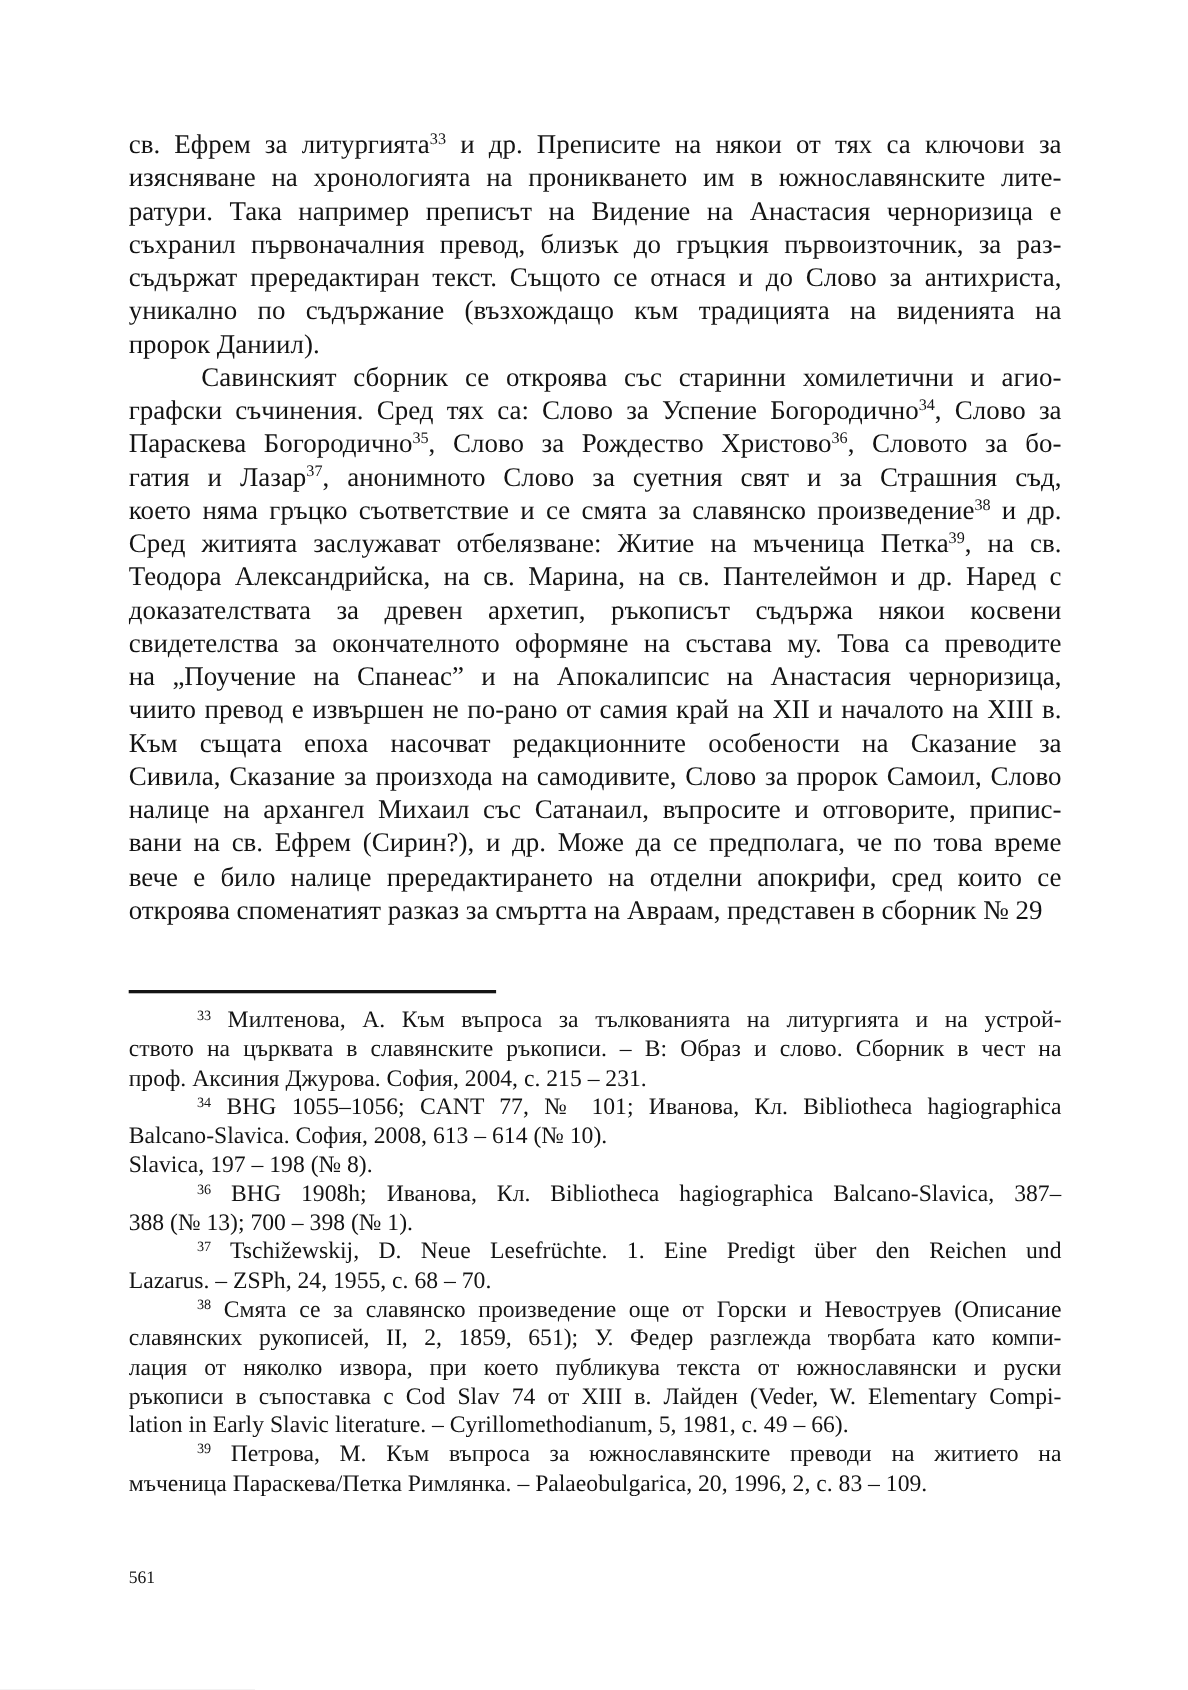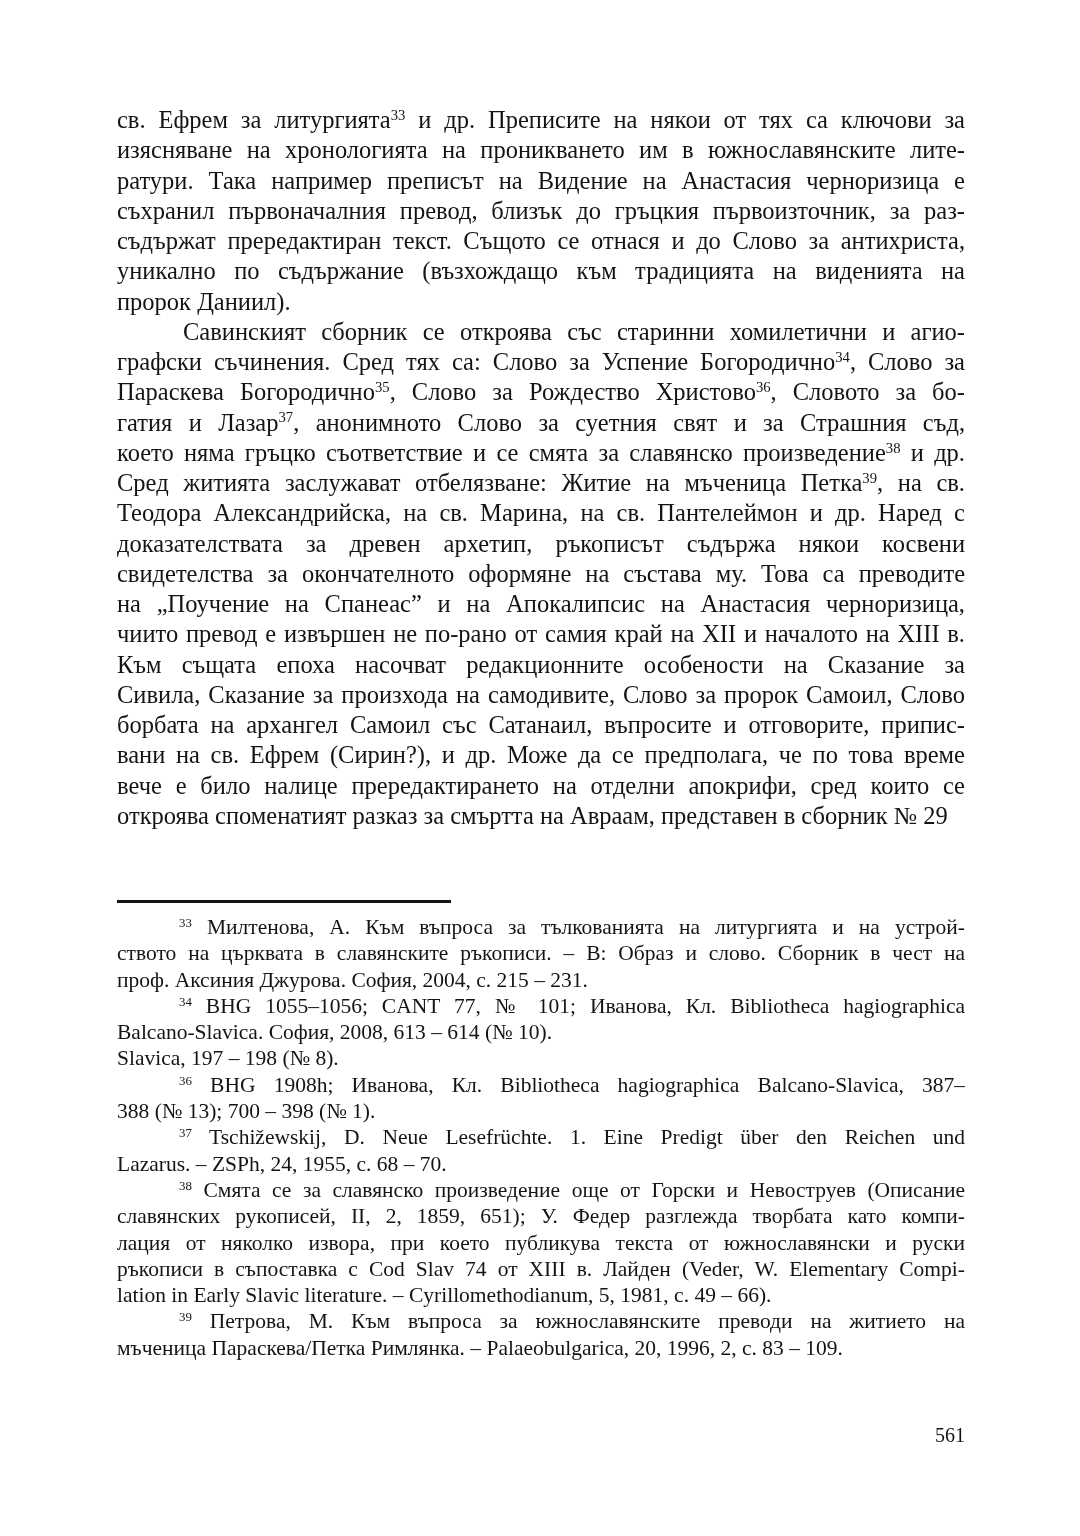--- a/index.html
+++ b/index.html
@@ -9,21 +9,21 @@
     height: 1536px;
     margin: 0 auto;
     background: #ffffff;
     font-family: "Liberation Serif", "DejaVu Serif", serif;
     color: #141414;
     overflow: hidden;
   }
   .body-text {
     position: absolute;
     left: 117px;
-    top: 105px;
+    top: 117px;
     width: 848px;
   }
   .body-text .line {
     font-size: 24.5px;
     line-height: 30.25px;
     height: 30.25px;
     overflow: hidden;
     text-align: justify;
     text-align-last: justify;
     text-justify: inter-word;
@@ -61,22 +61,22 @@
     top: 900px;
     width: 334px;
     height: 3px;
     background: #141414;
   }
   .page-number {
     position: absolute;
     left: 117px;
     top: 1421px;
     width: 848px;
-    text-align: right;
-    font-size: 20px;
+    text-align: left;
+    font-size: 16px;
     line-height: 28px;
   }
 </style>
 </head>
 <body>
 
 <div class="page">
   <div class="body-text" id="body-text">
       <div>
         <div class="line"><span class="seg-n">св. Ефрем за литургията</span><span class="seg-sup">33</span><span class="seg-n"> и др. Преписите на някои от тях са ключови за</span></div>
@@ -94,21 +94,21 @@
         <div class="line"><span class="seg-i">гатия и Лазар</span><span class="seg-sup">37</span><span class="seg-n">, анонимното </span><span class="seg-i">Слово за суетния свят и за Страшния съд</span><span class="seg-n">,</span></div>
         <div class="line"><span class="seg-n">което няма гръцко съответствие и се смята за славянско произведение</span><span class="seg-sup">38</span><span class="seg-n"> и др.</span></div>
         <div class="line"><span class="seg-n">Сред житията заслужават отбелязване: Житие на мъченица Петка</span><span class="seg-sup">39</span><span class="seg-n">, на св.</span></div>
         <div class="line"><span class="seg-n">Теодора Александрийска, на св. Марина, на св. Пантелеймон и др. Наред с</span></div>
         <div class="line"><span class="seg-n">доказателствата за древен архетип, ръкописът съдържа някои косвени</span></div>
         <div class="line"><span class="seg-n">свидетелства за окончателното оформяне на състава му. Това са преводите</span></div>
         <div class="line"><span class="seg-n">на „Поучение на Спанеас” и на Апокалипсис на Анастасия черноризица,</span></div>
         <div class="line"><span class="seg-n">чиито превод е извършен не по-рано от самия край на XII и началото на XIII в.</span></div>
         <div class="line"><span class="seg-n">Към същата епоха насочват редакционните особености на </span><span class="seg-i">Сказание за</span></div>
         <div class="line"><span class="seg-i">Сивила, Сказание за произхода на самодивите, Слово за пророк Самоил, Слово за</span></div>
-        <div class="line"><span class="seg-i">борбата на архангел Самоил със Сатанаил</span><span class="seg-n">, въпросите и отговорите, припис-</span></div>
+        <div class="line"><span class="seg-i">налице на архангел Михаил със Сатанаил</span><span class="seg-n">, въпросите и отговорите, припис-</span></div>
         <div class="line"><span class="seg-n">вани на св. Ефрем (Сирин?), и др. Може да се предполага, че по това време</span></div>
         <div class="line"><span class="seg-n">вече е било налице прередактирането на отделни апокрифи, сред които се</span></div>
         <div class="line last"><span class="seg-n">откроява споменатият разказ за смъртта на Авраам, представен в сборник № 29</span></div>
       </div>
     </div>
   <div class="fn-rule"></div>
   <div class="footnotes" id="footnotes">
       <div>
         <div class="line indent"><span class="seg-sup">33</span><span class="seg-n"> </span><span class="seg-b">Милтенова, А.</span><span class="seg-n"> Към въпроса за тълкованията на литургията и на устрой-</span></div>
         <div class="line"><span class="seg-n">ството на църквата в славянските ръкописи. – В: Образ и слово. Сборник в чест на</span></div>

